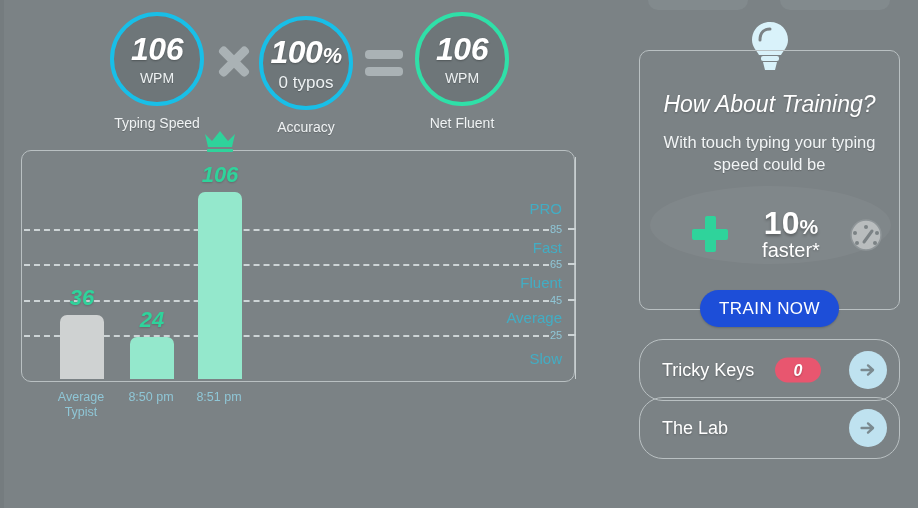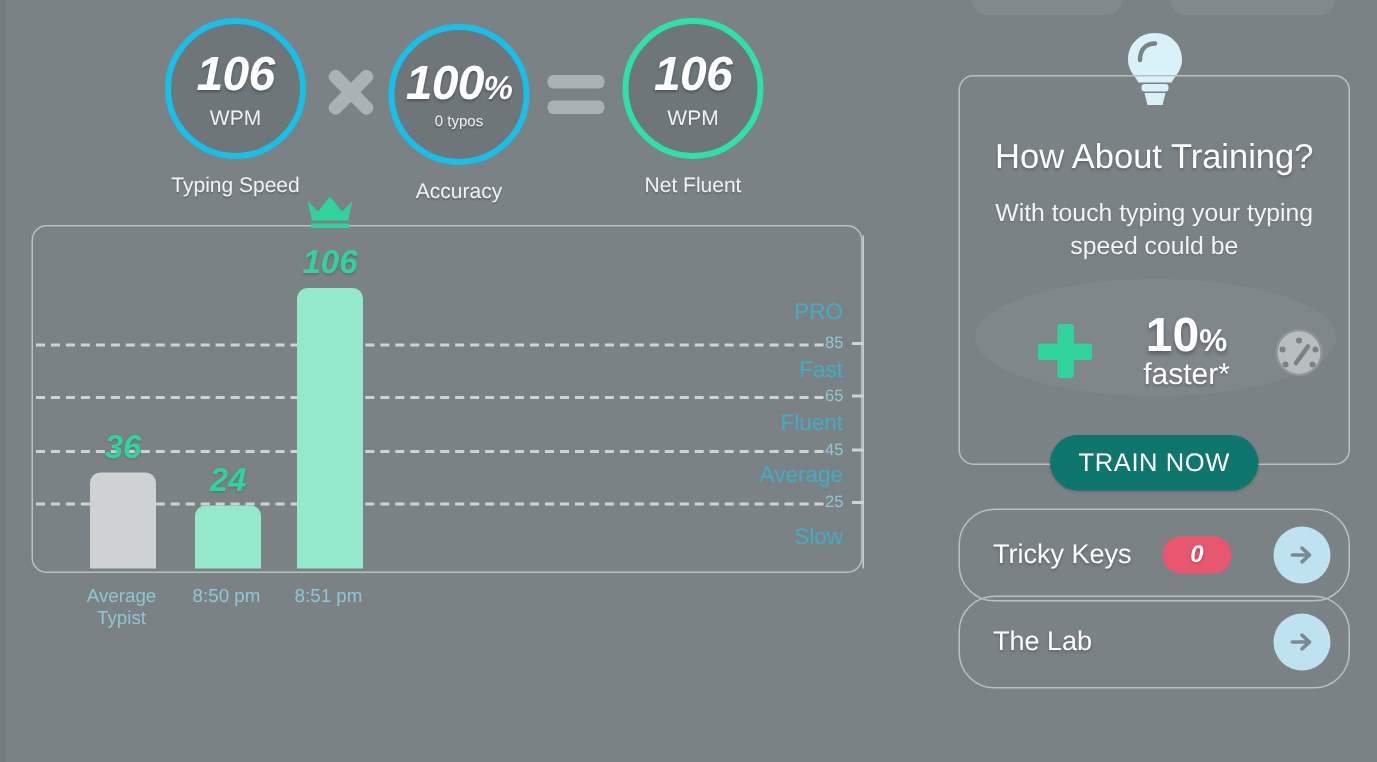--- a/index.html
+++ b/index.html
@@ -33,21 +33,21 @@
   .ring .big{
     font-size:32px;font-weight:bold;font-style:italic;color:#ffffff;
     letter-spacing:-0.5px;
     text-shadow:0 1px 2px rgba(0,0,0,.28);
   }
   .ring .big .pct{font-size:22px;}
   .ring .sub{
     margin-top:6px;font-size:14px;color:#eef2f3;font-weight:normal;
     text-shadow:0 1px 1px rgba(0,0,0,.22);
   }
-  .ring .sub.typos{font-size:10px;}
+  .ring .sub.typos{font-size:17px;}
   .caption{
     margin-top:9px;font-size:14px;color:#f0f3f4;white-space:nowrap;
     text-shadow:0 1px 1px rgba(0,0,0,.2);
   }
   .m1{left:15px;top:8px;}
   .m2{left:164px;top:12px;}
   .m3{left:320px;top:8px;}
 
   .op{position:absolute;width:38px;height:38px;}
   .op.times{left:120px;top:38px;}
@@ -99,21 +99,21 @@
 
   
   .bulb{position:absolute;left:749px;top:20px;width:42px;height:52px;}
 
   .train-card{
     position:absolute;left:639px;top:50px;width:261px;height:260px;
     border:1px solid #b9c0c2;border-radius:10px;box-sizing:border-box;
   }
   .train-title{
     position:absolute;left:0;right:0;top:40px;text-align:center;
-    font-size:23px;color:#ffffff;text-shadow:0 1px 2px rgba(0,0,0,.25);
+    font-size:23px;color:#ffffff;text-shadow:0 1px 2px rgba(0,0,0,.25);font-style:italic;
   }
   .train-sub{
     position:absolute;left:0;right:0;top:80px;text-align:center;
     font-size:16.5px;color:#f2f5f6;line-height:22px;
     text-shadow:0 1px 1px rgba(0,0,0,.2);
   }
   .oval{
     position:absolute;left:10px;top:135px;width:241px;height:78px;
     border-radius:50%;background:rgba(255,255,255,.045);
   }
@@ -127,21 +127,21 @@
     text-shadow:0 2px 3px rgba(0,0,0,.3);line-height:34px;
   }
   .pct-big .s{font-size:21px;}
   .faster{
     position:absolute;left:96px;top:188px;width:110px;text-align:center;
     font-size:20px;color:#ffffff;text-shadow:0 1px 2px rgba(0,0,0,.25);
   }
   .gauge{position:absolute;left:205px;top:168px;width:42px;height:32px;}
   .train-btn{
     position:absolute;left:700px;top:290px;width:139px;height:37px;
-    background:#0f766e;border-radius:19px;border:none;
+    background:#1d4ed8;border-radius:19px;border:none;
     color:#ffffff;font-size:17px;letter-spacing:.4px;
     font-family:"Liberation Sans", sans-serif;cursor:pointer;
     box-shadow:0 1px 2px rgba(0,0,0,.18);
   }
 
   .pill{
     position:absolute;left:639px;width:261px;height:62px;
     border:1px solid #b9c0c2;border-radius:24px;box-sizing:border-box;
   }
   .pill.one{top:339px;}

